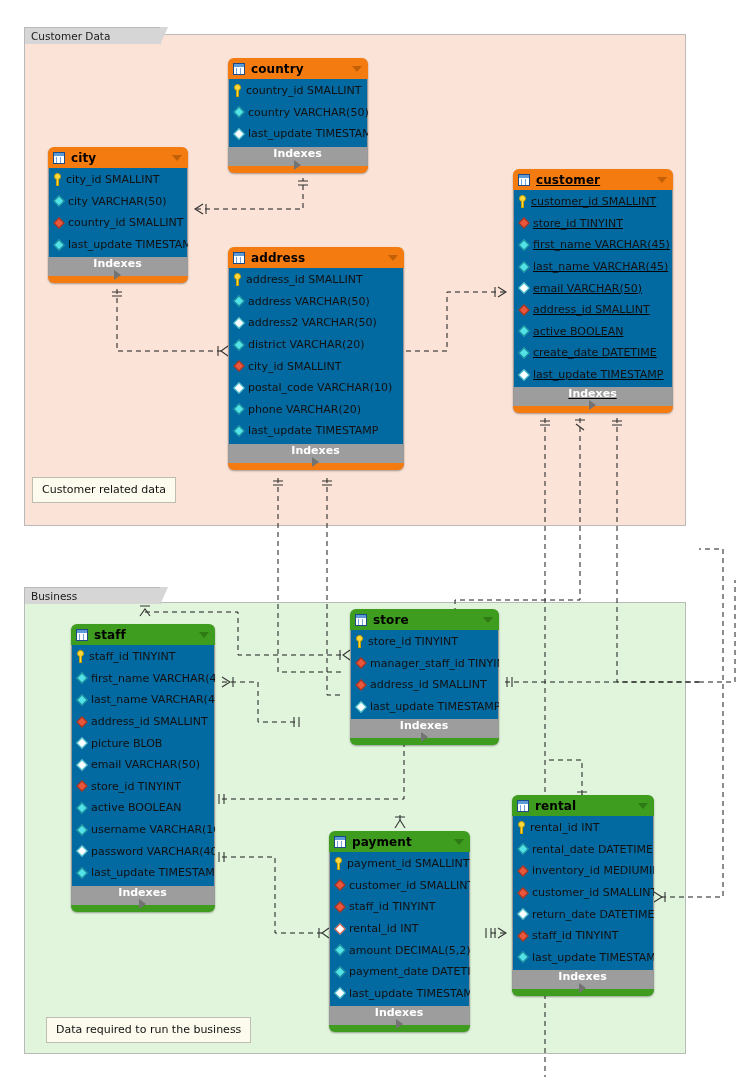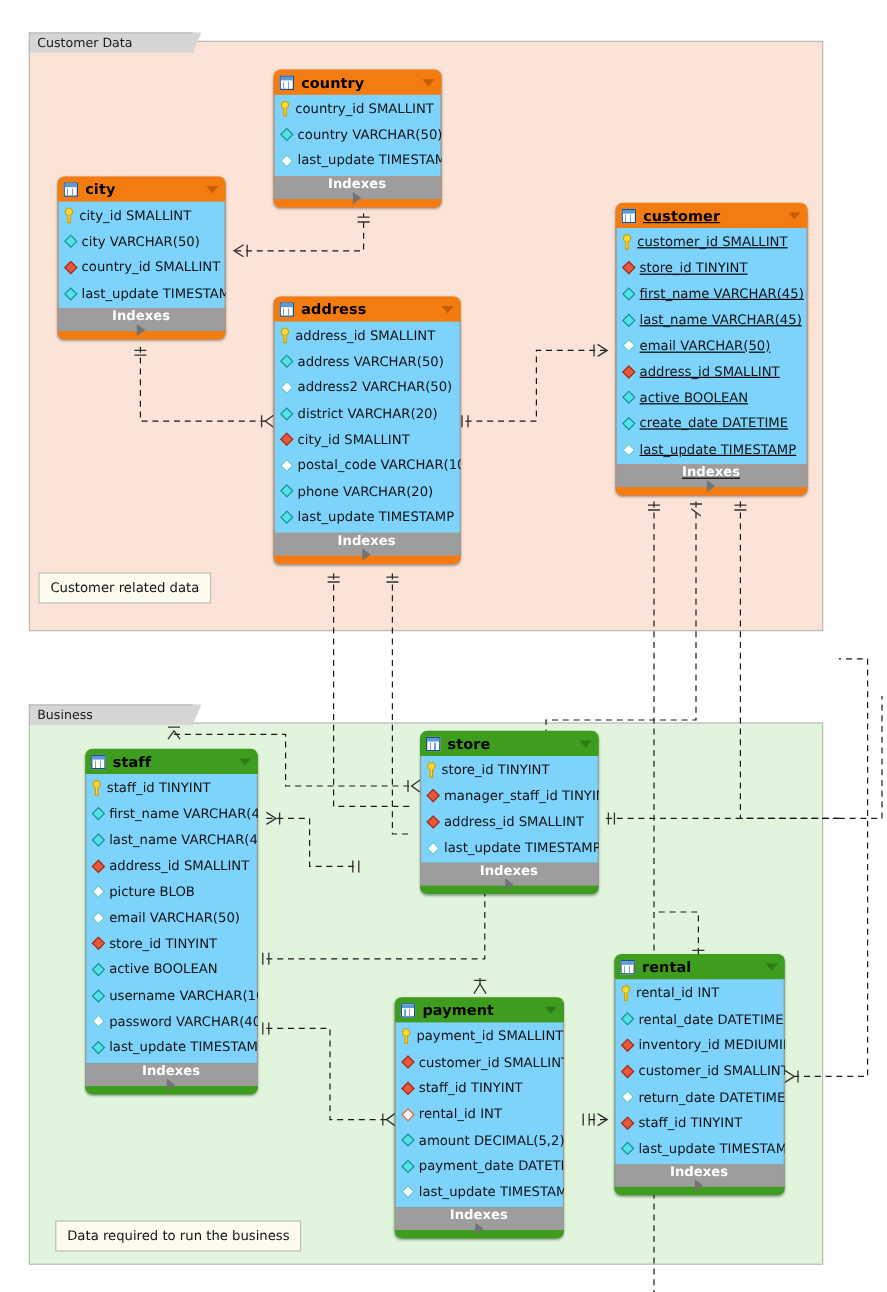--- a/index.html
+++ b/index.html
@@ -110,21 +110,21 @@
   }
   .caret{
     width:0;height:0;flex:0 0 auto;
     border-left:5px solid transparent;
     border-right:5px solid transparent;
   }
   .orange .caret{border-top:6px solid #c35f06;}
   .green  .caret{border-top:6px solid #2e7a14;}
 
   .tbl-body{
-    background:#7dd3fc;
+    background:#0369a1;
     border-left:1px solid #9a9a9a;
     border-right:1px solid #9a9a9a;
     padding:1px 0 2px 0;
   }
   .col{
     display:flex;
     align-items:center;
     height:21.6px;
     padding-left:4px;
     font-size:11px;
@@ -341,21 +341,21 @@
             </span>
             <span class="cname">last_update TIMESTAMP</span>
           </div>
         </div>
         <div class="tbl-idx">
           <span class="lbl">Indexes</span>
           <span class="tri"></span>
         </div>
         <div class="tbl-foot"></div>
       </div>
-      <div class="tbl orange" style="left: 228px; top: 247px; width: 156px;">
+      <div class="tbl orange" style="left: 228px; top: 247px; width: 176px;">
         <div class="tbl-head">
           <span class="hdr-icon"></span>
           <span class="tbl-title">address</span>
           <span class="caret"></span>
         </div>
         <div class="tbl-body">
           <div class="col">
             <span class="g g-key"></span>
             <span class="cname">address_id SMALLINT</span>
           </div>

